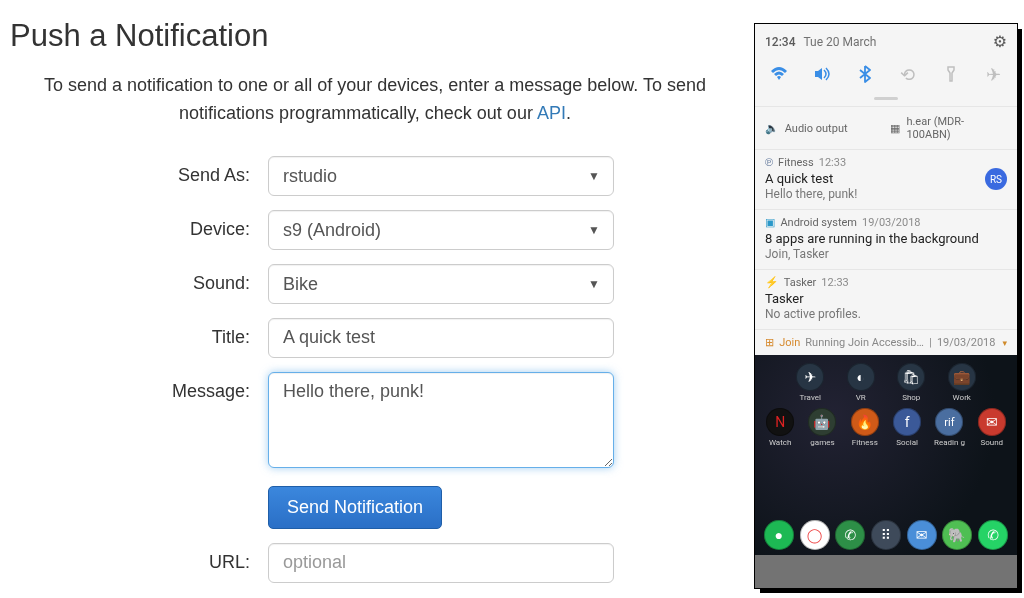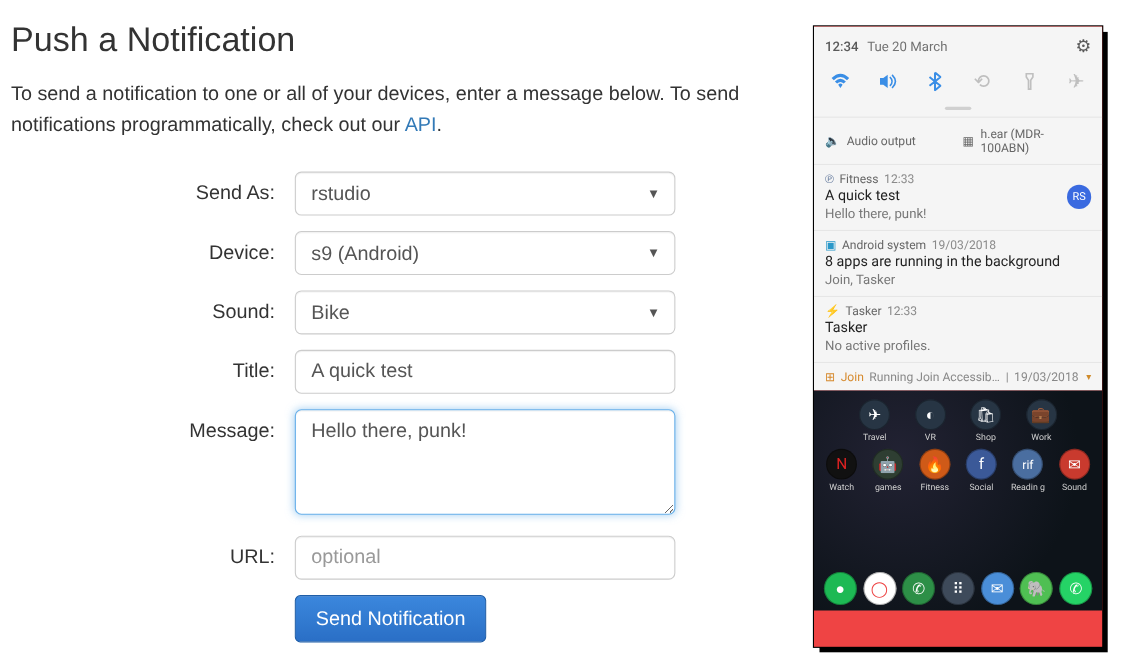--- a/index.html
+++ b/index.html
@@ -21,20 +21,21 @@
     font-size: 31px;
     font-weight: 500;
     color: #333;
     margin-bottom: 18px;
   }
   p.intro {
     font-size: 18px;
     color: #333;
     line-height: 1.55;
     margin-bottom: 28px;
+    text-align: center;
   }
   p.intro a { color: #337ab7; text-decoration: none; }
   .form-row {
     display: flex;
     align-items: flex-start;
     margin-bottom: 14px;
   }
   .form-label {
     width: 258px;
     text-align: right;
@@ -100,25 +101,25 @@
     color: #fff;
     border: 1px solid #1f5ea8;
     border-radius: 5px;
     font-size: 18px;
     padding: 10px 18px;
     cursor: pointer;
   }
   
   .phone {
     position: absolute;
-    right: 22px;
+    right: 7px;
     top: 24px;
     width: 262px;
     height: 564px;
-    background: #ef4444;
+    background: #737373;
     box-shadow: 0 0 0 1px #000, 5px 5px 0 #000;
     font-family: "Roboto", -apple-system, Arial, sans-serif;
     font-size: 12px;
     color: #222;
     overflow: hidden;
   }
   .shade {
     background: #f5f5f5;
     width: 100%;
   }
@@ -272,30 +273,30 @@
   </div>
 
   <div class="form-row">
     <div class="form-label">Message:</div>
     <div class="form-field">
       <textarea class="ct focused" style="">Hello there, punk!</textarea>
     </div>
   </div>
 
   <div class="form-row">
+    <div class="form-label"></div>
+    <div class="form-field">
+      <button class="primary">Send Notification</button>
+    </div>
+  </div>
+
+  <div class="form-row">
     <div class="form-label">URL:</div>
     <div class="form-field">
       <input class="ct" type="text" placeholder="optional" style="">
-    </div>
-  </div>
-
-  <div class="form-row">
-    <div class="form-label"></div>
-    <div class="form-field">
-      <button class="primary">Send Notification</button>
     </div>
   </div>
 </div>
 
 <div class="phone">
   <div class="shade">
     <div class="status-row">
       <span class="time">12:34</span>
       <span class="date">Tue 20 March</span>
       <span class="spacer"></span>

